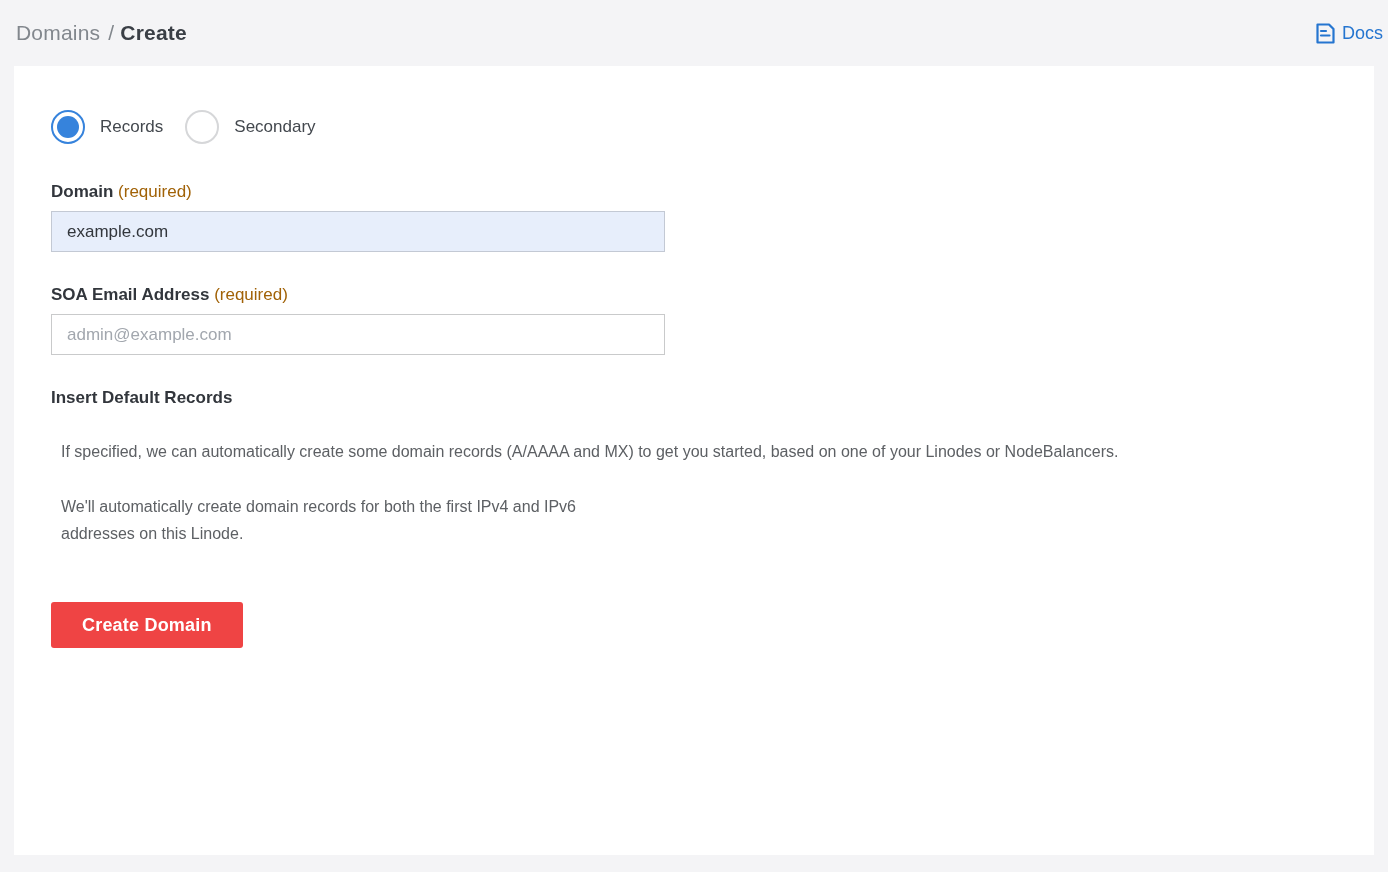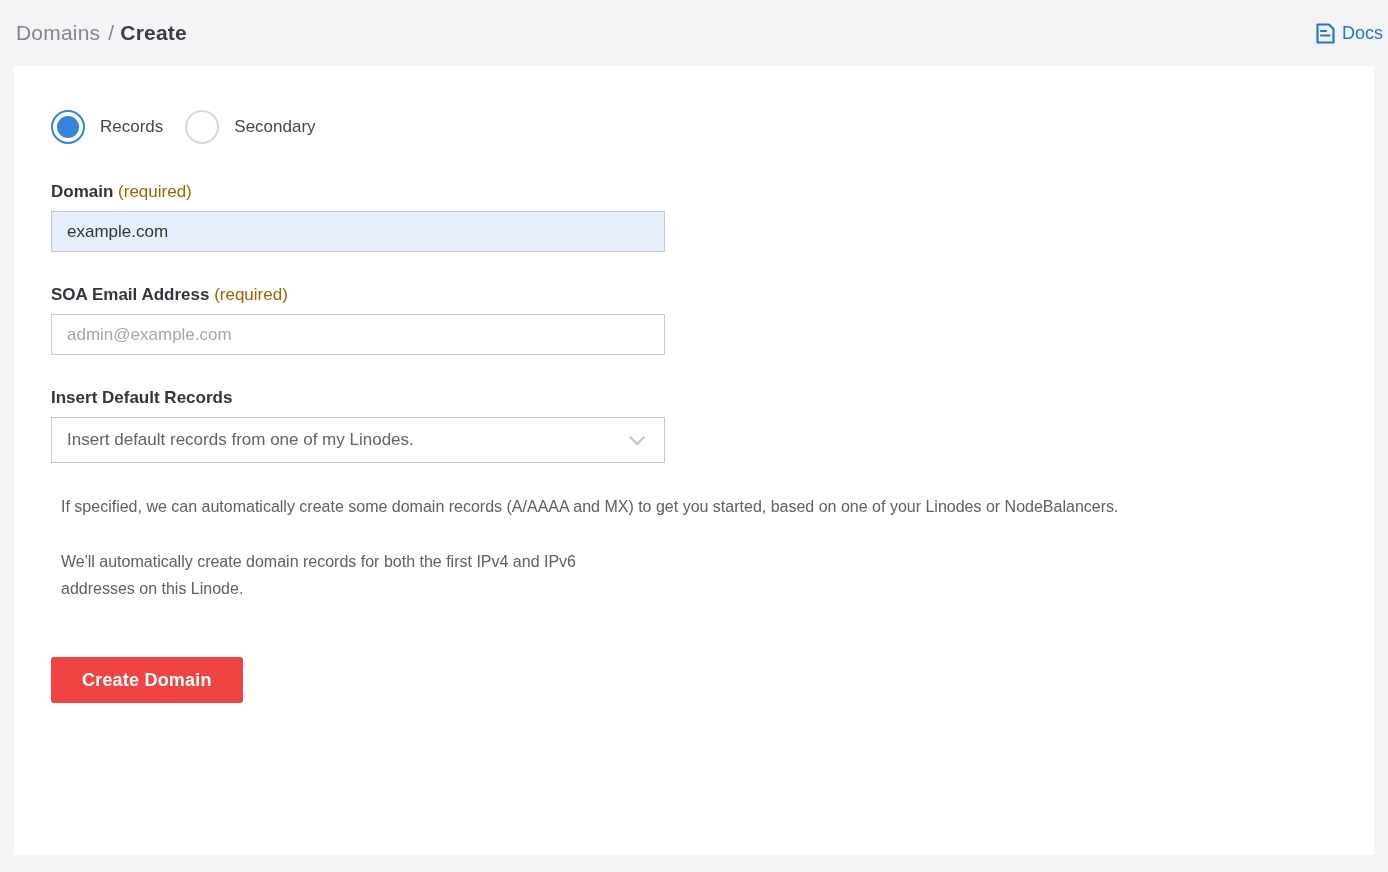--- a/index.html
+++ b/index.html
@@ -192,28 +192,20 @@
         <span class="req">(required)</span>
       </div>
       <input class="text-input" type="text" placeholder="admin@example.com" style="">
     </div>
 
     
     <div>
       <div class="field-label">
         <span class="lbl">Insert Default Records</span>
       </div>
-      <div class="select-box">
-        <span class="select-value">Insert default records from one of my Linodes.</span>
-        <span>
-          <svg width="18" height="11" viewBox="0 0 18 11" fill="none">
-            <path d="M1.5 1.5 L9 9 L16.5 1.5" stroke="#c7c8ca" stroke-width="2.4" fill="none"></path>
-          </svg>
-        </span>
-      </div>
     </div>
 
     
     <p class="help-text help-1" style="margin-top:30px;">If specified, we can automatically create some domain records (A/AAAA and MX) to get you started, based on one of your Linodes or NodeBalancers.</p>
 
     
 
     
     <p class="help-text help-2" style="margin-top:28px;">We'll automatically create domain records for both the first IPv4 and IPv6 addresses on this Linode.</p>
 

